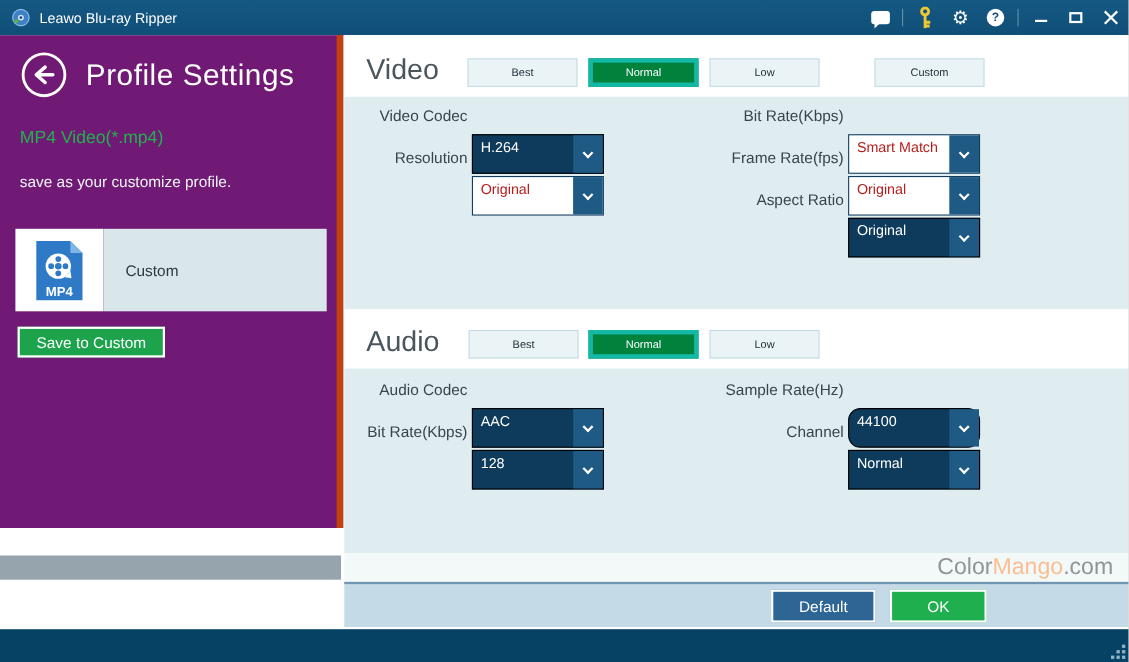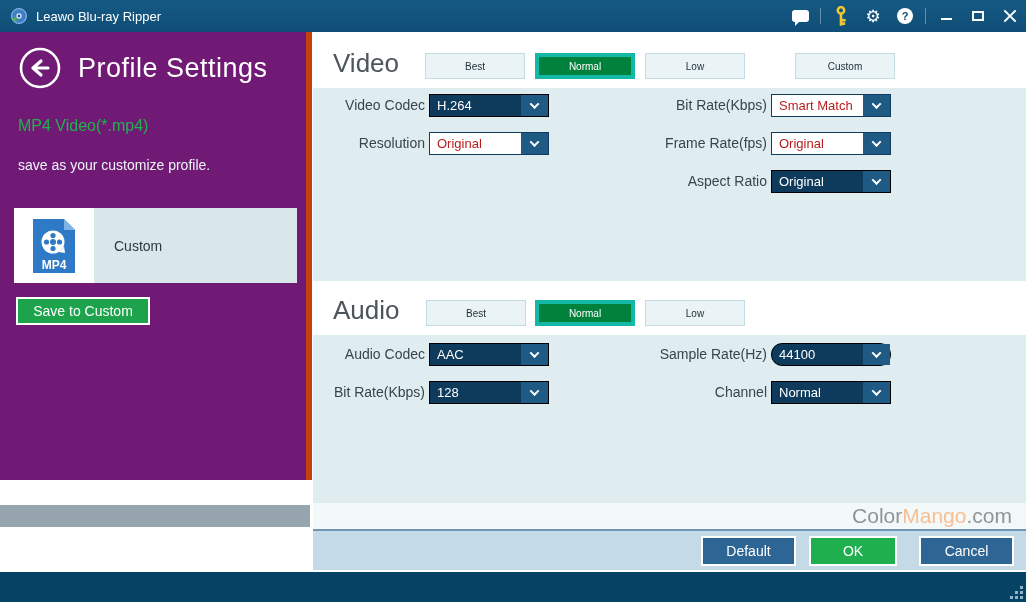--- a/index.html
+++ b/index.html
@@ -46,21 +46,21 @@
   .sec-title { position:absolute; left:20px; bottom:9px; font-size:26px; color:#4a555c; }
   .q-btn { position:absolute; width:100px; height:26px; font-size:10px; display:flex; align-items:center; justify-content:center; cursor:pointer; background:#eaf4f7; border:1px solid #c3dce4; color:#1c2b33; }
   .q-btn.selected { background:#00823d; border:4px solid #14b8a6; color:#fff; }
 
   .panel { position:relative; width:100%; background:#dfedf1; }
   .video-panel { height:193px; }
   .audio-panel { height:168px; }
   .flabel { position:absolute; font-size:14px; color:#39454c; text-align:right; line-height:23px; }
   .flabel.colL { left:0; width:112px; }
   .flabel.colR { left:346px; width:108px; }
-  .dd { position:absolute; width:120px; height:23px; display:flex; cursor:pointer; }
+  .dd { position:absolute; width:120px; height:36px; display:flex; cursor:pointer;margin-top:28px; }
   .dd .dd-val { flex:1; font-size:13px; line-height:21px; padding-left:7px; overflow:hidden; white-space:nowrap; }
   .dd .dd-arrow { width:27px; background:#1e5a83; display:flex; align-items:center; justify-content:center; }
   .chev { width:7px; height:7px; border-right:2px solid #fff; border-bottom:2px solid #fff; transform:rotate(45deg) translate(-1px,-1px); }
   .dd.light { background:#fff; border:1px solid #0f3c5f; }
   .dd.light .dd-val { color:#b91c1c; }
   .dd.dark { background:#0e3a5c; border:1px solid #000; }
   .dd.dark .dd-val { color:#fff; }
   .ddL { left:116px; } .ddR { left:458px; }
 
   .watermark-strip { position:relative; width:100%; height:26px; background:#f3f8f8; }
@@ -245,21 +245,20 @@
       </div>
     </div>
 
     <div class="watermark-strip">
       <span class="watermark"><span>Color</span><span class="mango">Mango</span><span>.com</span></span>
     </div>
 
     <div class="btnbar">
       <div class="foot-btn steel" style="left:388px; width:95px;">Default</div>
       <div class="foot-btn green" style="left:496px; width:88px;">OK</div>
-      <div class="foot-btn steel" style="left:606px; width:95px;">Cancel</div>
     </div>
   </div>
 
   <div class="statusbar">
     <svg class="resize-grip" width="16" height="16">
       <g fill="#8fb3c6">
         <rect x="12" y="12" width="3" height="3"></rect>
         <rect x="12" y="7" width="3" height="3"></rect>
         <rect x="12" y="2" width="3" height="3"></rect>
         <rect x="7" y="12" width="3" height="3"></rect>

